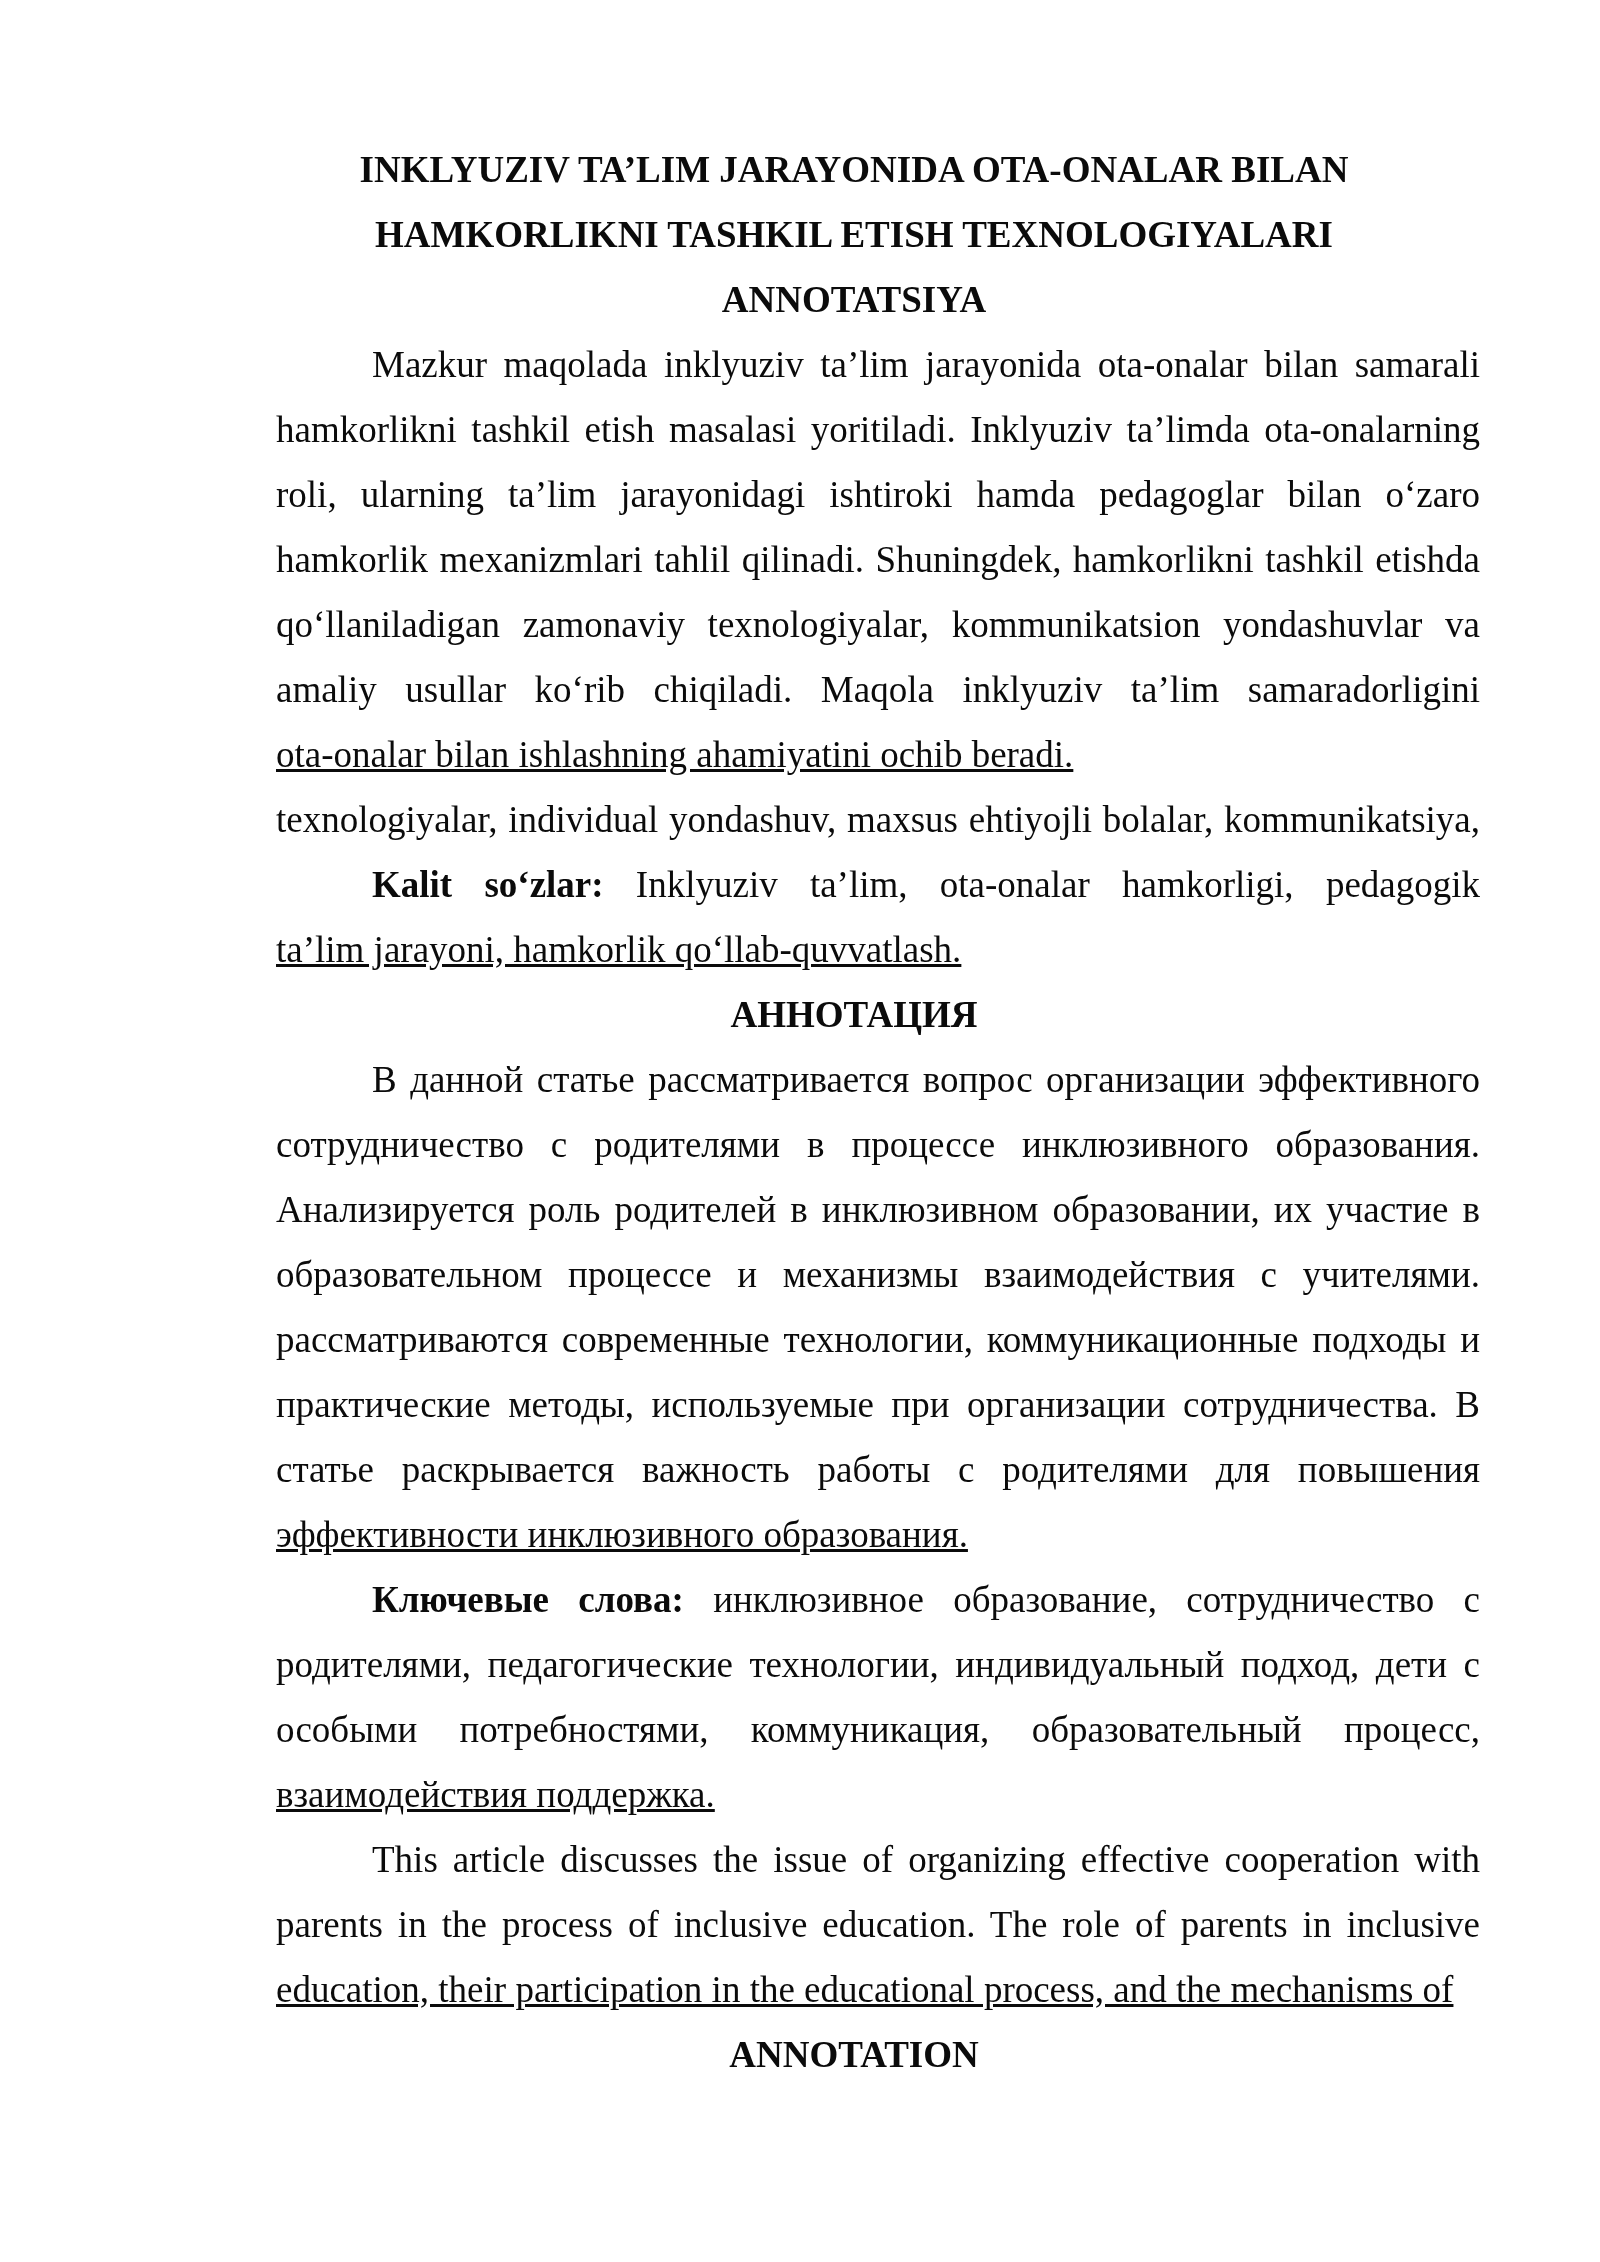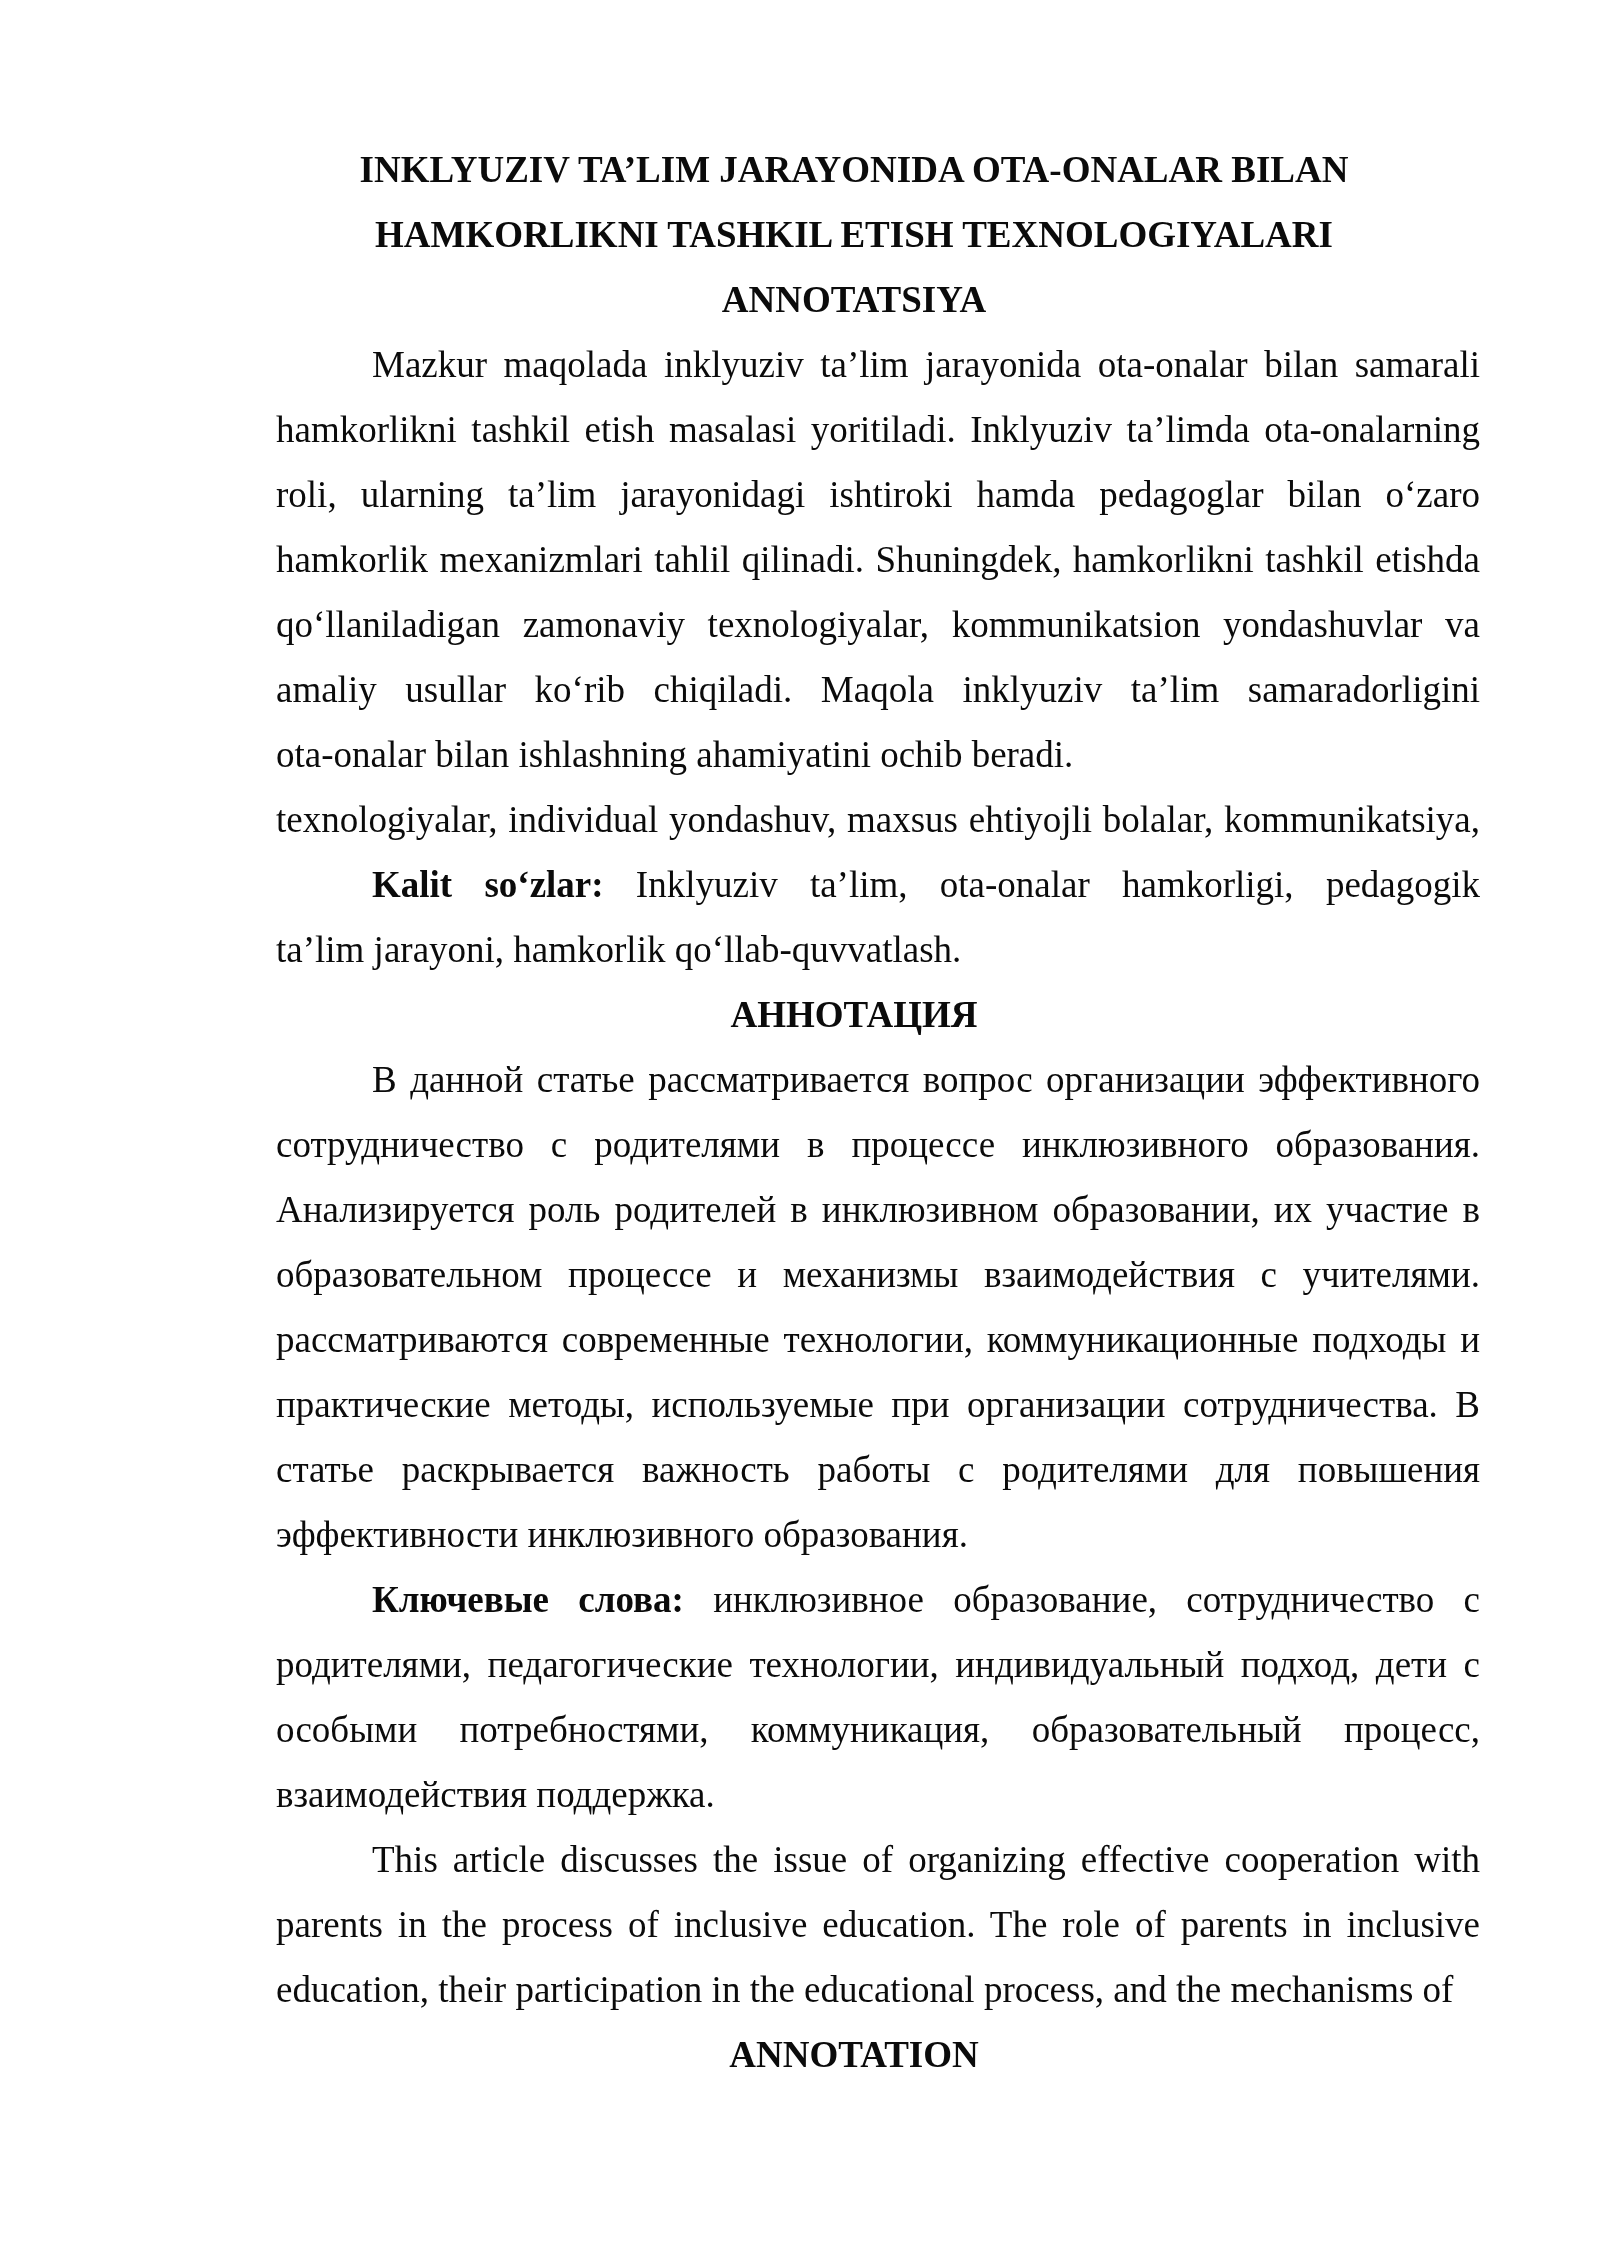--- a/index.html
+++ b/index.html
@@ -37,20 +37,21 @@
     overflow: hidden;
     margin-left: 48px;
   }
   .t-line.just {
     text-align: justify;
     text-align-last: justify;
   }
   .t-line.last {
     text-align: right;
     text-align-last: left;
+    text-decoration: underline;
   }
   .t-line.indent {
     padding-left: 96px;
   }
 </style>
 </head>
 <body>
 
 <div class="page">
   <div class="content">

